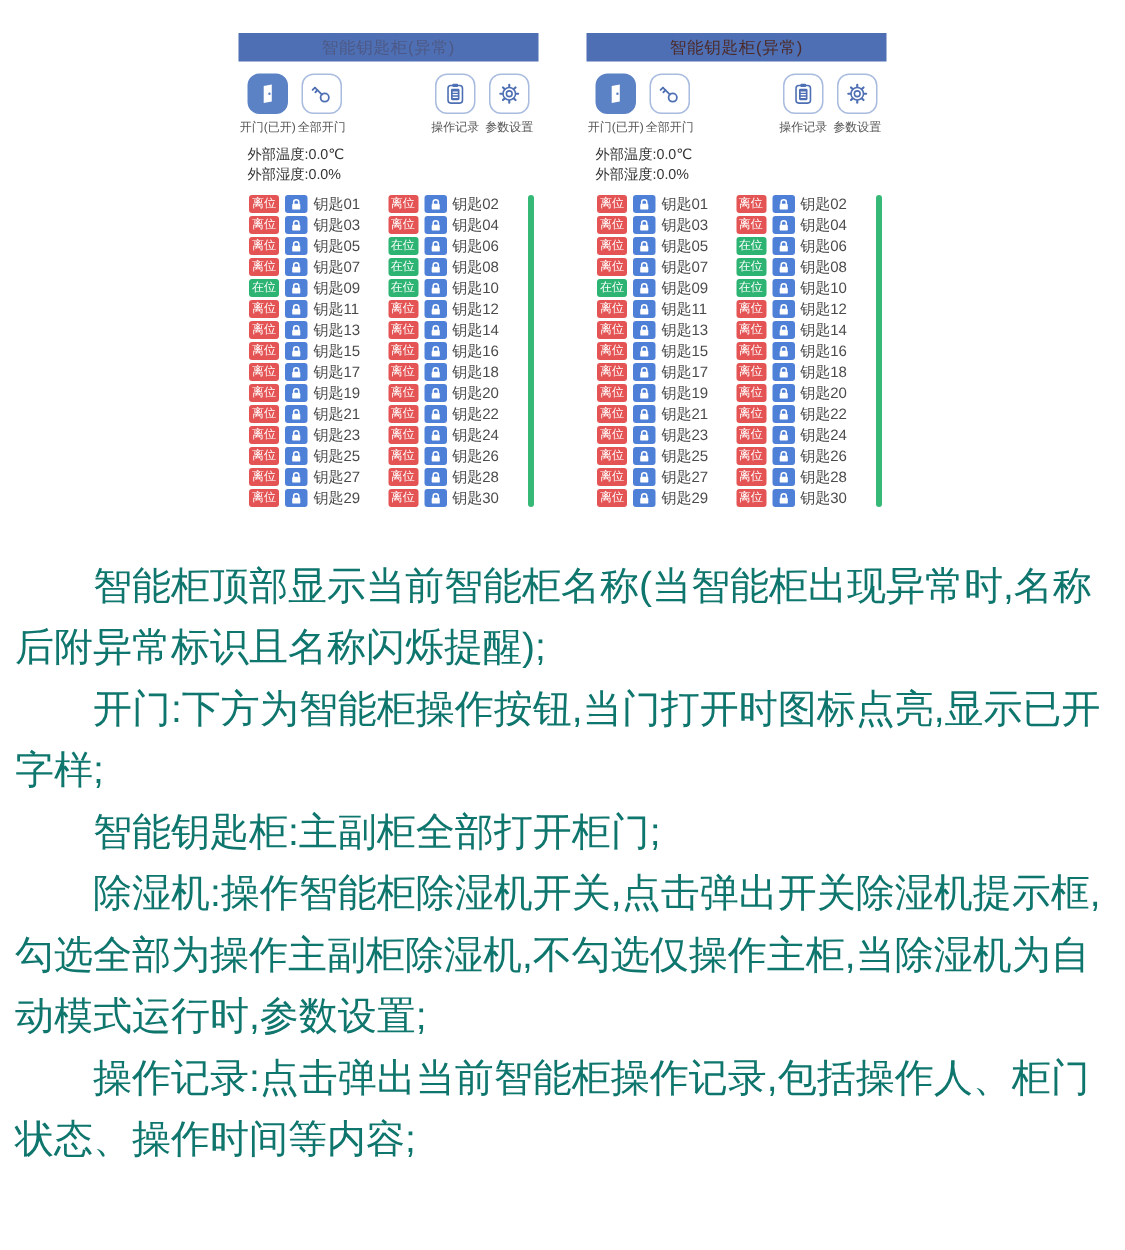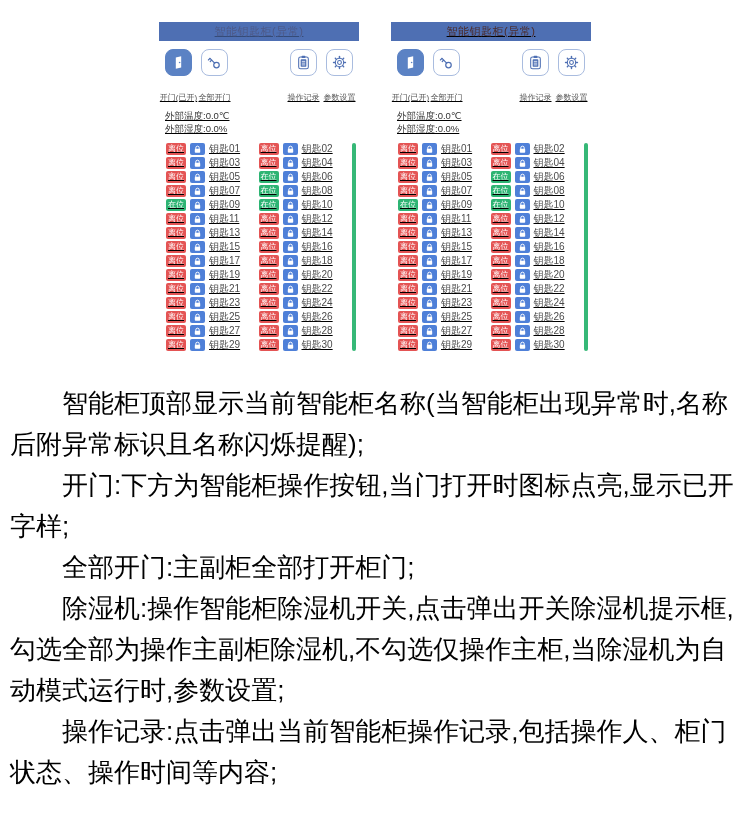--- a/index.html
+++ b/index.html
@@ -2,40 +2,40 @@
 <html style="--header-blue: #4e6fb3; --active-button-bg: #5b82c4; --button-border: #a9bcdf; --badge-red: #e45454; --badge-green: #2db473; --lock-blue: #4f80d8; --scrollbar-green: #36b877;"><head>
 <meta charset="utf-8">
 <style>
   html,body { margin:0; padding:0; background:#ffffff; }
   .page {
     width:750px; height:833px; overflow:hidden; background:#ffffff;
     font-family:"Liberation Sans","DejaVu Sans",sans-serif;
     position:relative;
   }
   
-  .panels-row { display:flex; justify-content:center; gap:32px; padding-top:22px;text-decoration:underline; }
+  .panels-row { display:flex; justify-content:center; gap:32px; padding-top:22px; }
   .panel { width:200px; position:relative; }
   .panel-header {
     height:19px; background:var(--header-blue,#4e6fb3);
     display:flex; align-items:center; justify-content:center;
   }
   .panel-title { font-size:11px; color:#4c2b2b; letter-spacing:.5px; white-space:nowrap; }
   .panel-title.dim { opacity:.32; }
   .toolbar { display:flex; gap:5px; padding:8px 4px 0 4px; align-items:flex-start; }
   .tool { width:31px; display:flex; flex-direction:column; align-items:center; }
   .tool-spacer { flex:1; }
   .tool-btn {
     width:27px; height:27px; border-radius:8px; background:#fff;
     border:1px solid var(--button-border,#a9bcdf);
     display:flex; align-items:center; justify-content:center;
     padding:0; cursor:pointer; font:inherit;
   }
   .tool-btn.active { background:var(--active-button-bg,#5b82c4); border-color:var(--active-button-bg,#5b82c4); }
   .tool-btn .icon { display:flex; }
-  .tool-label { font-size:8px; color:#555; white-space:nowrap; margin-top:16px; }
+  .tool-label { font-size:8px; color:#555; white-space:nowrap; margin-top:3px; }
   .env-row { display:flex; padding:7px 6px 5px 6px;flex-direction:column; }
   .env-row span { width:50%; font-size:9.5px; color:#333; white-space:nowrap; }
   .keys-wrap { position:relative; padding-top:2px; }
   .keys { display:grid; grid-template-columns:1fr 1fr; column-gap:8px; row-gap:2px; padding:0 16px 0 7px; }
   .key-item { display:flex; align-items:center; gap:4px; height:12px; }
   .status-badge {
     min-width:20px; height:12px; line-height:12px; font-size:8px;
     text-align:center; color:#fff; border-radius:2px; flex:0 0 auto;
   }
   .status-badge.out { background:var(--badge-red,#e45454); }
@@ -45,21 +45,21 @@
     border-radius:2px; display:flex; align-items:center; justify-content:center; flex:0 0 auto;
   }
   .key-label { font-size:10px; color:#4a4a4a; white-space:nowrap; }
   .scrollbar {
     position:absolute; right:3px; top:2px; bottom:0; width:4px;
     background:var(--scrollbar-green,#36b877); border-radius:2px;
   }
   
   .instructions { margin-top:32px; padding:0 10px; }
   .instructions p {
-    margin:0; font-size:26px; line-height:41px; color:#000000;
+    margin:0; font-size:26px; line-height:41px; color:#0f766e;
     text-indent:2em; word-break:break-all;
   }
 </style>
 </head>
 <body>
 
 <div class="page">
   <div class="panels-row" id="panels-row">
   <div class="panel">
     <div class="panel-header">
@@ -867,17 +867,17 @@
     <span class="key-label">钥匙30</span>
   </div>
 </div>
       <div class="scrollbar"></div>
     </div>
   </div>
 </div>
   <div class="instructions" id="instructions">
       <p>智能柜顶部显示当前智能柜名称(当智能柜出现异常时,名称后附异常标识且名称闪烁提醒);</p>
       <p>开门:下方为智能柜操作按钮,当门打开时图标点亮,显示已开字样;</p>
-      <p>全部开门:主副柜全部打开柜门;</p>
+      <p>智能钥匙柜:主副柜全部打开柜门;</p>
       <p>除湿机:操作智能柜除湿机开关,点击弹出开关除湿机提示框,勾选全部为操作主副柜除湿机,不勾选仅操作主柜,当除湿机为自动模式运行时,参数设置;</p>
       <p>操作记录:点击弹出当前智能柜操作记录,包括操作人、柜门状态、操作时间等内容;</p>
     </div>
 </div>
 
 </body></html>

